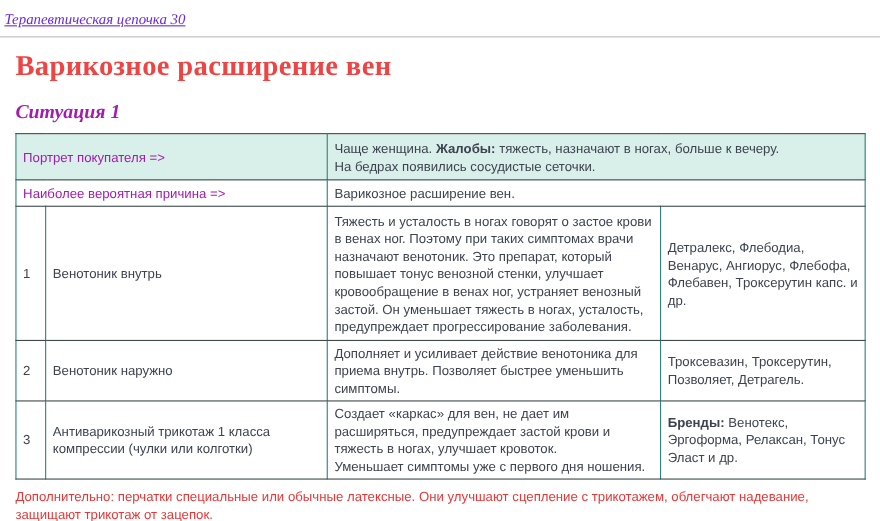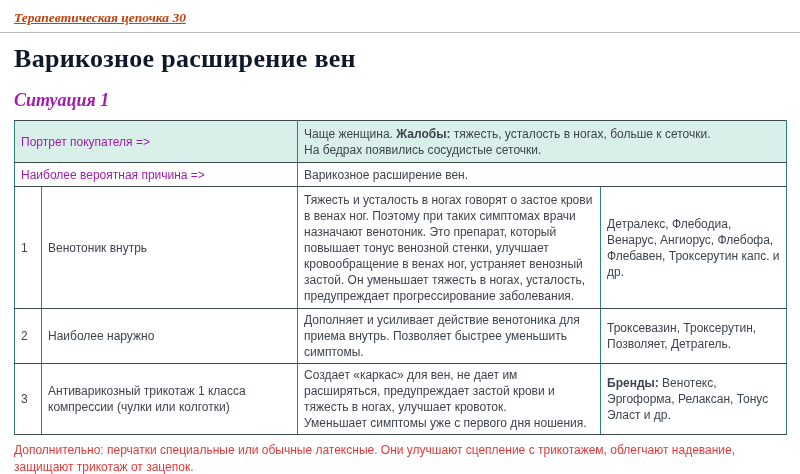--- a/index.html
+++ b/index.html
@@ -6,39 +6,39 @@
   html, body { width: 800px; }
   body {
     width: 800px; height: 474px;
     background: #ffffff;
     font-family: "Liberation Sans", sans-serif;
     color: #3d4450;
     overflow: hidden;
   }
   .breadcrumb {
     display: inline-block;
-    margin: 10px 0 0 14px;
+    margin: 10px 0 0 4px;
     font-family: "Liberation Serif", serif;
     font-style: italic;
-    font-weight: bold;
+    font-weight: normal;
     font-size: 13.5px;
-    color: #c2410c;
+    color: #6d28d9;
     text-decoration: underline;
   }
   .toprule {
     width: 800px; height: 0;
     border-top: 1px solid #b9bdbd;
     margin-top: 6px;
   }
   .page-title {
     margin: 11px 0 16px 14px;
     font-family: "Liberation Serif", serif;
     font-weight: bold;
     font-size: 26px;
-    color: #0f172a;
+    color: #ef4444;
     letter-spacing: 0.3px;
   }
   .situation {
     margin: 12px 0 9px 14px;
     font-family: "Liberation Serif", serif;
     font-weight: bold;
     font-style: italic;
     font-size: 18px;
     color: #a21caf;
   }
@@ -100,41 +100,41 @@
   <colgroup>
     <col class="c-num">
       <col class="c-item">
       <col class="c-expl">
       <col class="c-ex">
   </colgroup>
 
   <tbody>
       <tr class="r-portrait">
     <td colspan="2" class="lbl shaded">Портрет покупателя =&gt;</td>
-    <td colspan="2" class="shaded"><span>Чаще женщина. </span><b class="inl">Жалобы:</b><span> тяжесть, усталость в ногах, больше к сеточки.</span><br>
+    <td colspan="2" class="shaded"><span>Чаще женщина. </span><b class="inl">Жалобы:</b><span> тяжесть, назначают в ногах, больше к вечеру.</span><br>
       <span>На бедрах появились сосудистые сеточки.</span>
     </td>
   </tr>
 
   <tr class="r-cause">
     <td colspan="2" class="lbl">Наиболее вероятная причина =&gt;</td>
     <td colspan="2">Варикозное расширение вен.</td>
   </tr>
 
 
   <tr class="r-1">
     <td class="num">1</td>
     <td>Венотоник внутрь</td>
     <td class="expl">Тяжесть и усталость в ногах говорят о застое крови в венах ног. Поэтому при таких симптомах врачи назначают венотоник. Это препарат, который повышает тонус венозной стенки, улучшает кровообращение в венах ног, устраняет венозный застой. Он уменьшает тяжесть в ногах, усталость, предупреждает прогрессирование заболевания.</td>
     <td>Детралекс, Флебодиа, Венарус, Ангиорус, Флебофа, Флебавен, Троксерутин капс. и др.</td>
   </tr>
 
   <tr class="r-2">
     <td class="num">2</td>
-    <td>Наиболее наружно</td>
+    <td>Венотоник наружно</td>
     <td class="expl">Дополняет и усиливает действие венотоника для приема внутрь. Позволяет быстрее уменьшить симптомы.</td>
     <td>Троксевазин, Троксерутин, Позволяет, Детрагель.</td>
   </tr>
 
   <tr class="r-3">
     <td class="num">3</td>
     <td>Антиварикозный трикотаж 1 класса компрессии (чулки или колготки)</td>
     <td class="expl">Создает «каркас» для вен, не дает им расширяться, предупреждает застой крови и тяжесть в ногах, улучшает кровоток.
 Уменьшает симптомы уже с первого дня ношения.</td>
     <td><b class="inl">Бренды:</b><span> Венотекс, Эргоформа, Релаксан, Тонус Эласт и др.</span></td>

